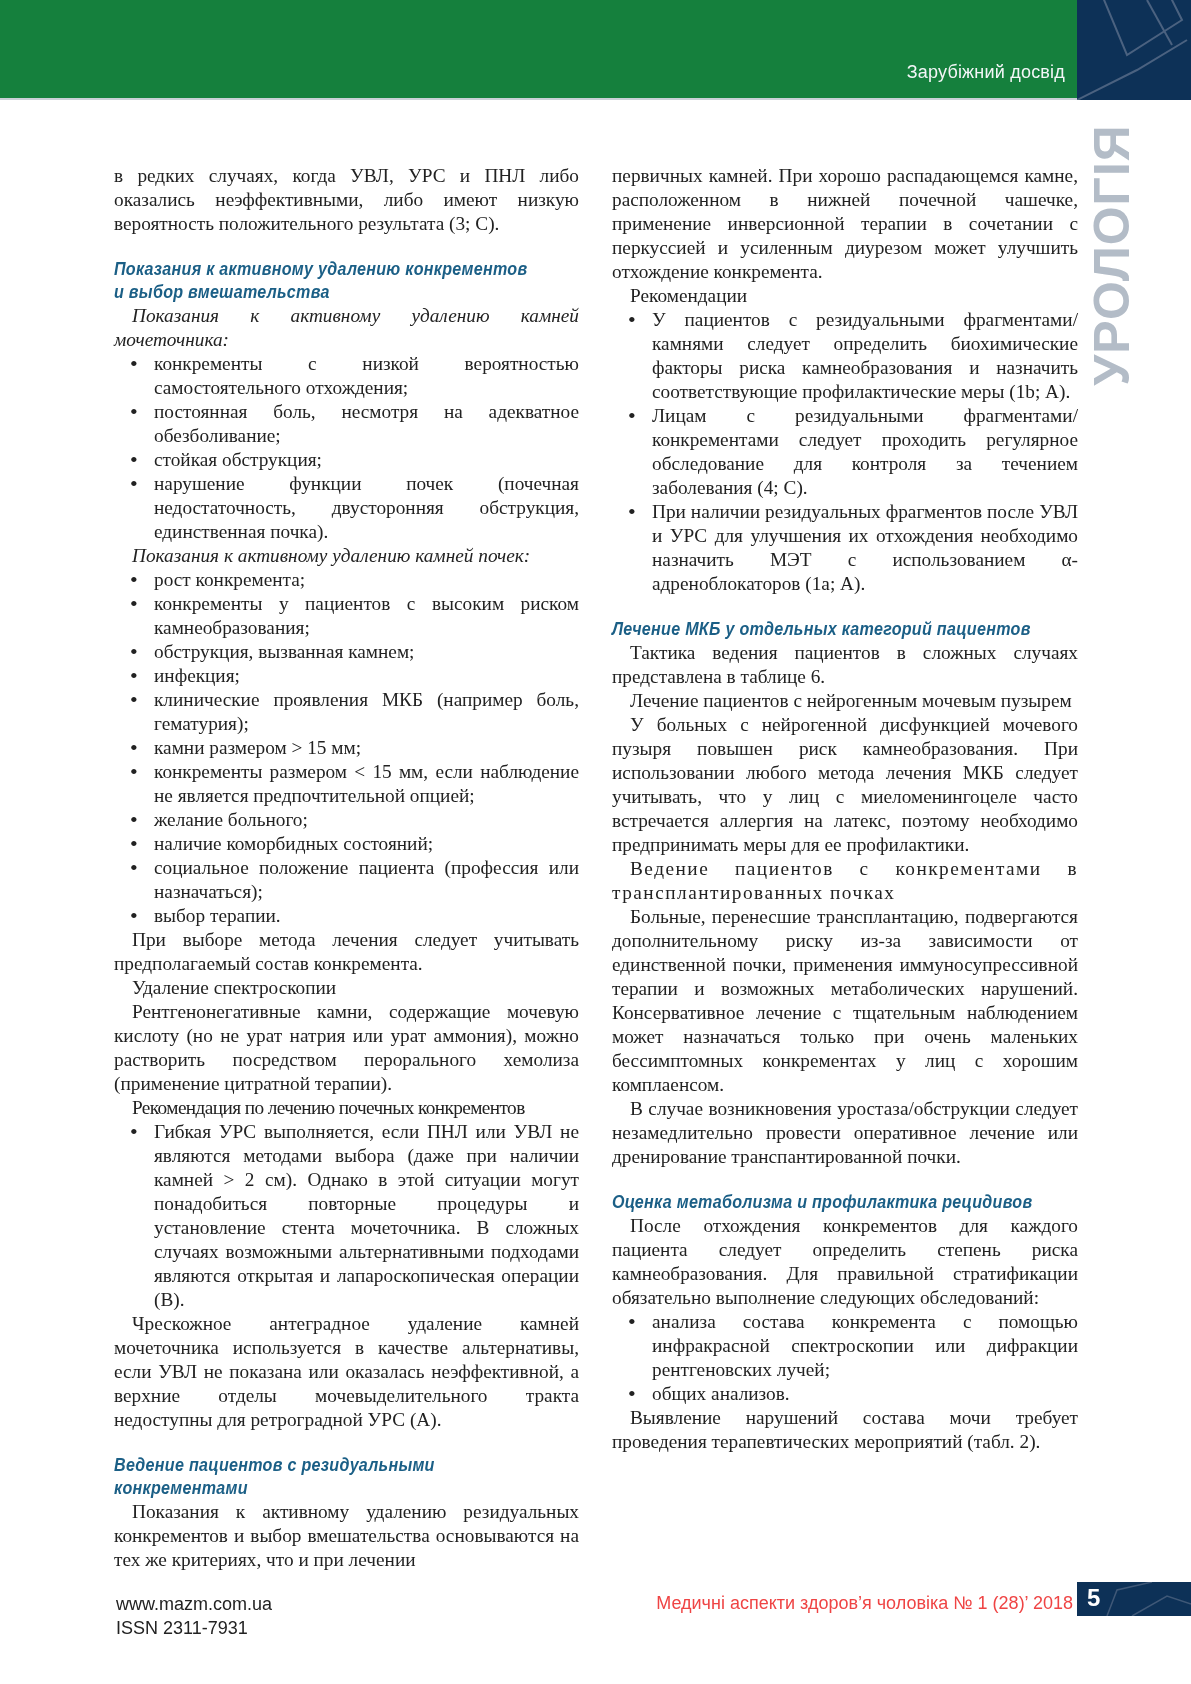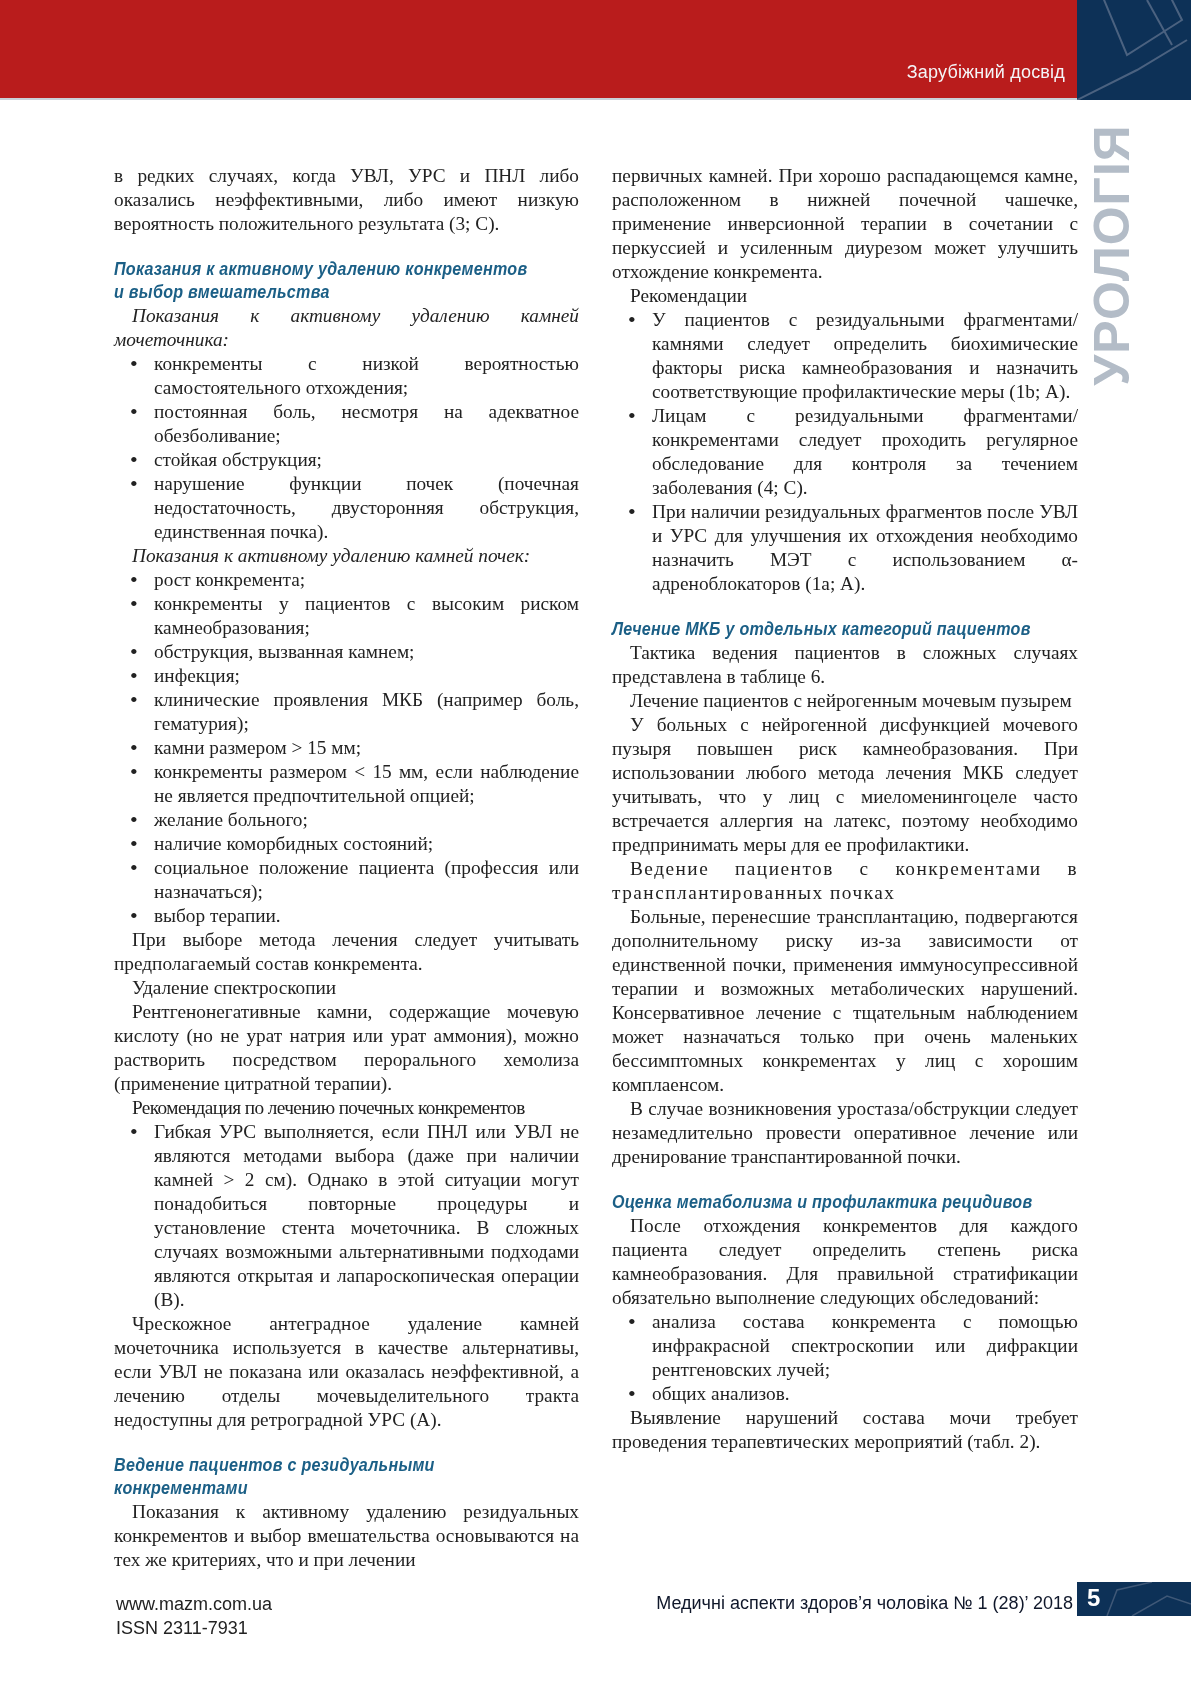--- a/index.html
+++ b/index.html
@@ -1,18 +1,18 @@
 <!DOCTYPE html>
 <html><head>
 <meta charset="utf-8">
 <style>
   html, body { margin:0; padding:0; }
   body { width:1191px; height:1684px; position:relative; background:#ffffff; overflow:hidden;
          font-family:"Liberation Serif", "DejaVu Serif", serif; color:#222; }
-  .header-band { position:absolute; left:0; top:0; width:1077px; height:100px; background:#b91c1c; }
+  .header-band { position:absolute; left:0; top:0; width:1077px; height:100px; background:#15803d; }
   .header-band .rule { position:absolute; left:0; bottom:0; width:100%; height:2px; background:#c9d0d7; }
   .section-label { position:absolute; right:12px; top:62px; font-family:"Liberation Sans", sans-serif;
                    font-size:18px; color:#f4f6f8; letter-spacing:0.2px; }
   .corner-block { position:absolute; left:1077px; top:0; width:114px; height:100px; background:#0d3157; overflow:hidden; }
   .side-title { position:absolute; left:1090px; top:120px; width:44px; height:270px; }
   .side-title span { position:absolute; left:50%; top:50%; transform:translate(-50%,-50%) rotate(-90deg);
                      font-family:"Liberation Sans", sans-serif; font-weight:bold; font-size:50px;
                      color:#b3bcc7; letter-spacing:1px; white-space:nowrap; }
   .col { position:absolute; top:120px; font-size:19.3px; line-height:24px; text-align:justify;margin-top:44px; }
   .col-left { left:114px; width:465px; }
@@ -25,21 +25,21 @@
   .gap { height:22px; }
   .italic-lead { font-style:italic; text-indent:18px; }
   .bold-lead { font-weight:normal; text-indent:18px; }
   ul { list-style:none; margin:0; padding:0;font-family:Liberation Serif, serif; }
   li { position:relative; padding-left:40px; padding-right:0; }
   li::before { content:"\2022"; position:absolute; left:16px; top:0; font-size:22px; }
   .wide { letter-spacing:1.5px; }
   .footer-left { position:absolute; left:116px; top:1592px; font-family:"Liberation Sans", sans-serif;
                  font-size:18px; line-height:24px; color:#222; }
   .footer-right { position:absolute; right:118px; top:1593px; font-family:"Liberation Sans", sans-serif;
-                  font-size:18px; color:#0f172a; white-space:nowrap; }
+                  font-size:18px; color:#ef4444; white-space:nowrap; }
   .page-num-block { position:absolute; left:1077px; top:1582px; width:114px; height:34px; background:#0d3157; overflow:hidden; }
   .page-num { position:absolute; left:10px; top:2px; font-family:"Liberation Sans", sans-serif;
               font-weight:bold; font-size:24px; color:#ffffff; }
 </style>
 </head>
 <body>
 
 <div class="header-band">
   <div class="rule"></div>
   <div class="section-label">Зарубіжний досвід</div>
@@ -82,21 +82,21 @@
     <li>социальное положение пациента (профессия или назначаться);</li>
     <li>выбор терапии.</li>
   </ul>
   <p class="indent">При выборе метода лечения следует учитывать предполагаемый состав конкремента.</p>
   <p class="bold-lead">Удаление спектроскопии</p>
   <p class="indent">Рентгенонегативные камни, содержащие мочевую кислоту (но не урат натрия или урат аммония), можно растворить посредством перорального хемолиза (применение цитратной терапии).</p>
   <p class="bold-lead" style="letter-spacing:-0.6px;">Рекомендация по лечению почечных конкрементов</p>
   <ul>
     <li>Гибкая УРС выполняется, если ПНЛ или УВЛ не являются методами выбора (даже при наличии камней &gt; 2 см). Однако в этой ситуации могут понадобиться повторные процедуры и установление стента мочеточника. В сложных случаях возможными альтернативными подходами являются открытая и лапароскопическая операции (В).</li>
   </ul>
-  <p class="indent">Чрескожное антеградное удаление камней мочеточника используется в качестве альтернативы, если УВЛ не показана или оказалась неэффективной, а лечению отделы мочевыделительного тракта недоступны для ретроградной УРС (А).</p>
+  <p class="indent">Чрескожное антеградное удаление камней мочеточника используется в качестве альтернативы, если УВЛ не показана или оказалась неэффективной, а верхние отделы мочевыделительного тракта недоступны для ретроградной УРС (А).</p>
   <div class="gap"></div>
   <p class="h-section">Ведение пациентов с резидуальными конкрементами</p>
   <p class="indent">Показания к активному удалению резидуальных конкрементов и выбор вмешательства основываются на тех же критериях, что и при лечении</p>
 </div>
 
 <div class="col col-right">
   <p>первичных камней. При хорошо распадающемся камне, расположенном в нижней почечной чашечке, применение инверсионной терапии в сочетании с перкуссией и усиленным диурезом может улучшить отхождение конкремента.</p>
   <p class="bold-lead">Рекомендации</p>
   <ul>
     <li>У пациентов с резидуальными фрагментами/камнями следует определить биохимические факторы риска камнеобразования и назначить соответствующие профилактические меры (1b; А).</li>

